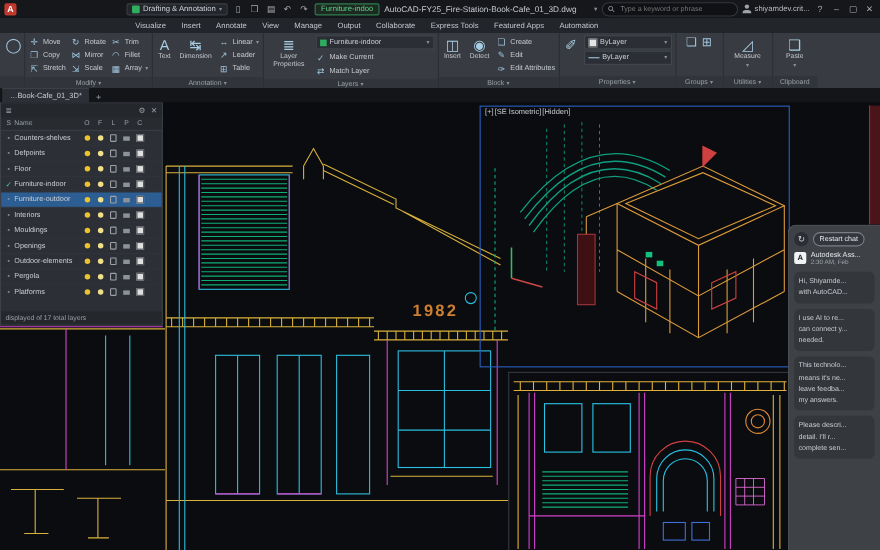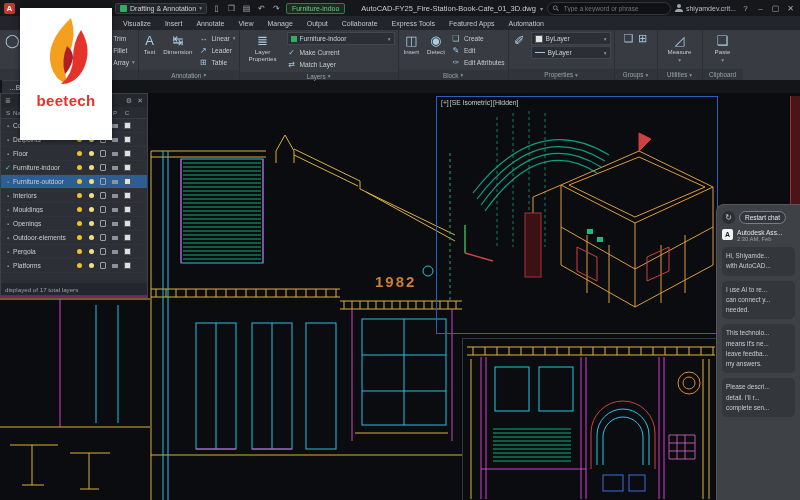--- a/index.html
+++ b/index.html
@@ -10,21 +10,21 @@
   .titlebar{position:absolute;top:0;left:0;right:0;height:16px;background:#15171b;
     display:flex;align-items:center;gap:4px;padding:0 4px;font-size:8px;color:#b9bdc3;z-index:10}
   .alogo{width:11px;height:11px;background:#c0392e;color:#fff;font-size:8px;font-weight:bold;
     display:flex;align-items:center;justify-content:center;border-radius:2px;flex:0 0 auto}
   .ws{margin-left:96px;display:flex;align-items:center;gap:3px;background:#23262b;border:1px solid #3a3e44;
     border-radius:2px;padding:1px 4px;font-size:7px;color:#cfd3d8;white-space:nowrap}
   .cube{width:7px;height:7px;background:#2eae5e;border-radius:1px}
   .qicon{font-size:8px;color:#a7abb1;width:11px;text-align:center}
   .filetab{border:1px solid #2f7d4f;color:#5fd08a;background:#1d2a22;border-radius:2px;
     padding:1px 5px;font-size:7px;white-space:nowrap}
-  .doctitle{flex:1;text-align:right;color:#c6cad0;font-size:7.5px;white-space:nowrap;
+  .doctitle{flex:1;text-align:left;color:#c6cad0;font-size:7.5px;white-space:nowrap;
     overflow:hidden;text-overflow:ellipsis}
   .tcaret{font-size:6px;color:#8b9096}
   .search{display:flex;align-items:center;gap:3px;background:#0f1114;border:1px solid #33373d;
     border-radius:8px;padding:1px 5px;width:112px;color:#8b9096;flex:0 0 auto}
   .search .mag{display:inline-block;transform:rotate(-45deg);font-size:8px}
   .search input{background:transparent;border:0;outline:0;color:#9ea3a9;font-size:6.5px;width:100%;
     font-family:"Liberation Sans",sans-serif}
   .user{display:flex;align-items:center;gap:3px;font-size:7px;color:#b9bdc3;white-space:nowrap}
   .person{width:8px;height:8px;position:relative;display:inline-block}
   .person::before{content:"";position:absolute;left:2px;top:0;width:4px;height:4px;border-radius:50%;background:#9ea3a9}
@@ -743,22 +743,14 @@
         <div>leave feedba...</div>
         <div>my answers.</div>
     </div>
     <div class="bubble">
       <div>Please descri...</div>
         <div>detail. I'll r...</div>
         <div>complete sen...</div>
     </div>
   </div>
 
-  <div class="logo">
-    <svg width="58" height="72" viewBox="0 0 58 72">
-      <path d="M34,2 Q8,26 14,50 Q18,64 30,68 Q26,52 32,38 Q40,20 34,2 Z" fill="#f59f1e"></path>
-      <path d="M44,14 Q56,34 46,54 Q38,68 24,68 Q36,58 36,42 Q36,26 44,14 Z" fill="#e63329"></path>
-      <path d="M30,30 Q24,44 28,58 Q34,52 36,42 Q36,35 30,30 Z" fill="#b01e23"></path>
-    </svg>
-    <div class="logotext">beetech</div>
-  </div>
 
 </div>
 
 </body></html>

